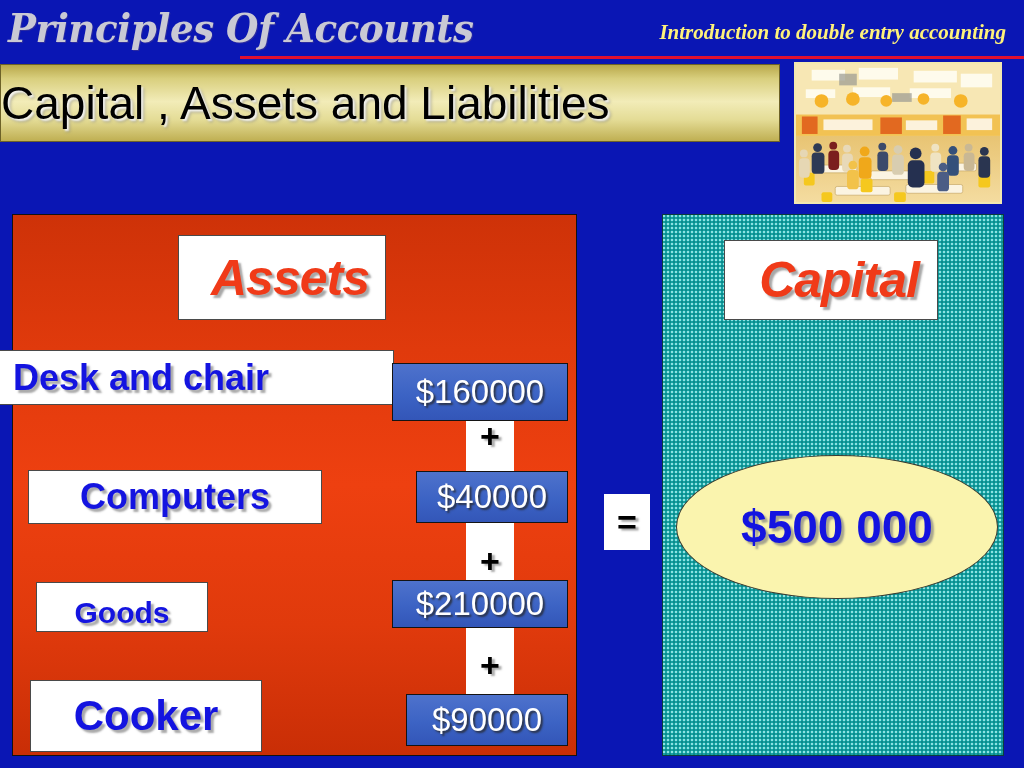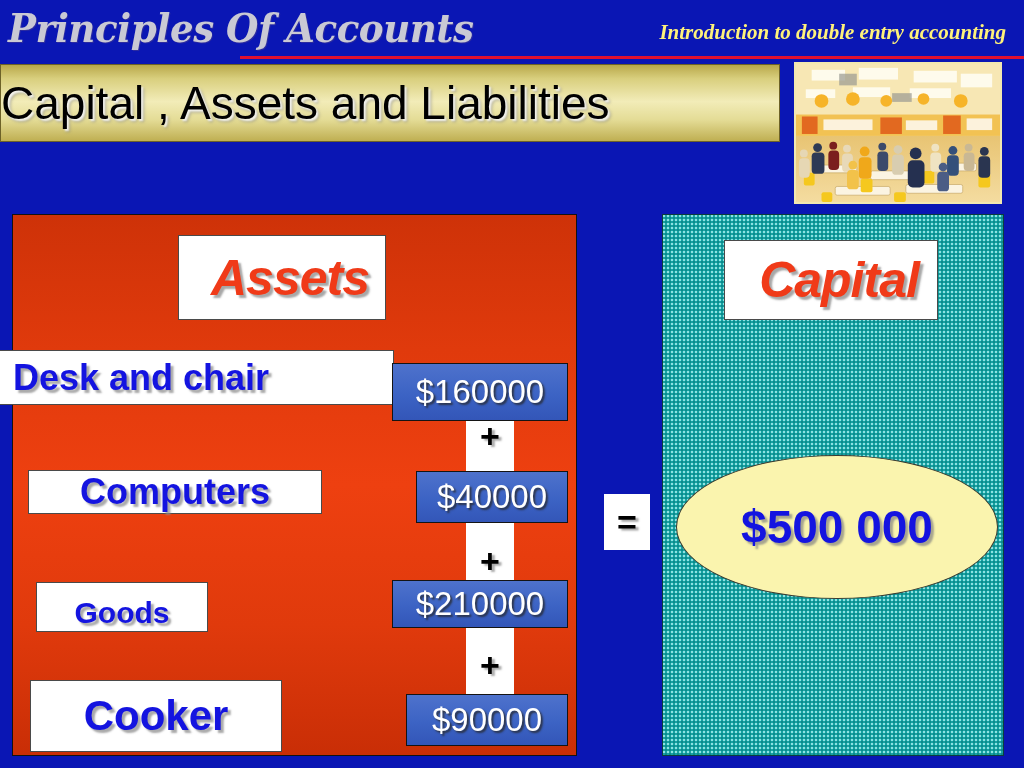--- a/index.html
+++ b/index.html
@@ -364,29 +364,29 @@
   <div class="assets-panel"></div>
 
   <div class="wbox" style="left:178px; top:235px; width:208px; height:85px;padding-left:16px;">
     <span class="heading-text">Assets</span>
   </div>
 
   <div class="wbox" style="left:-2px; top:350px; width:396px; height:55px; justify-content:flex-start; padding-left:14px;">
     <span class="item-text">Desk and chair</span>
   </div>
 
-  <div class="wbox" style="left:28px; top:470px; width:294px; height:44px;">
+  <div class="wbox" style="left:28px; top:470px; width:294px; height:54px;">
     <span class="item-text">Computers</span>
   </div>
 
   <div class="wbox" style="left:36px; top:582px; width:172px; height:50px;">
     <span class="item-text" style="font-size:30px;margin-top:12px;">Goods</span>
   </div>
 
-  <div class="wbox" style="left:30px; top:680px; width:252px; height:72px;">
+  <div class="wbox" style="left:30px; top:680px; width:232px; height:72px;">
     <span class="item-text" style="font-size:42px;">Cooker</span>
   </div>
 
   <div class="plusbox" style="left:466px; top:398px; width:48px; height:76px;">
     <span>+</span>
   </div>
   <div class="plusbox" style="left:466px; top:523px; width:48px; height:76px;">
     <span>+</span>
   </div>
   <div class="plusbox" style="left:466px; top:627px; width:48px; height:76px;">

